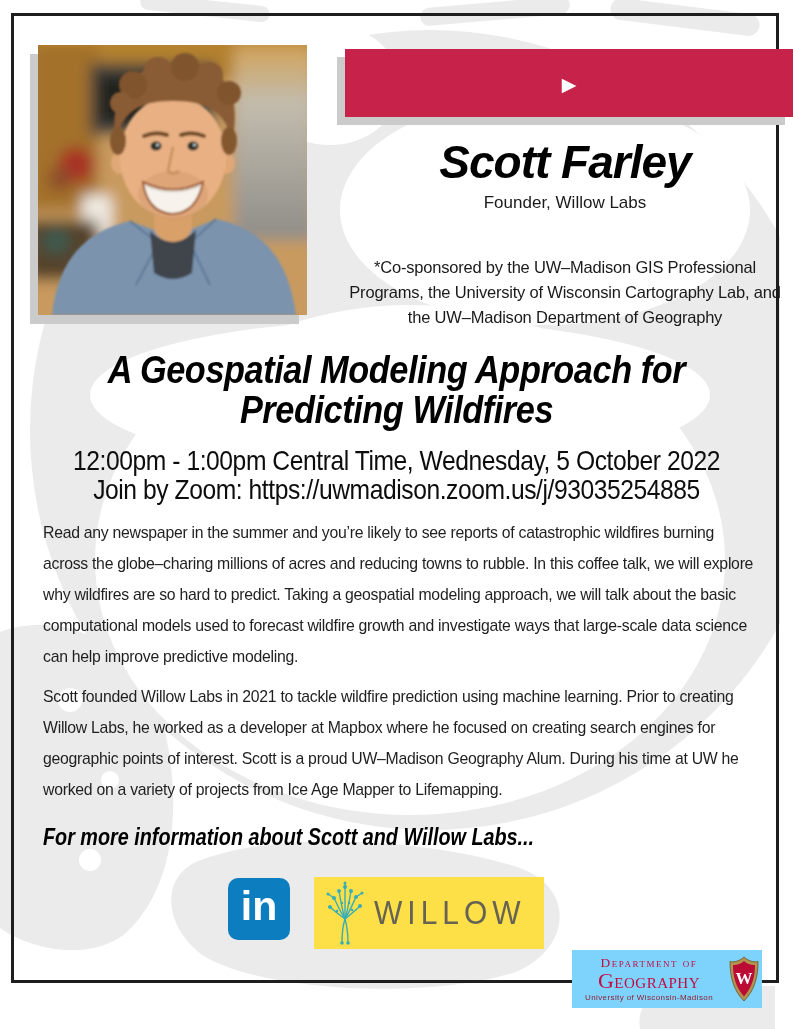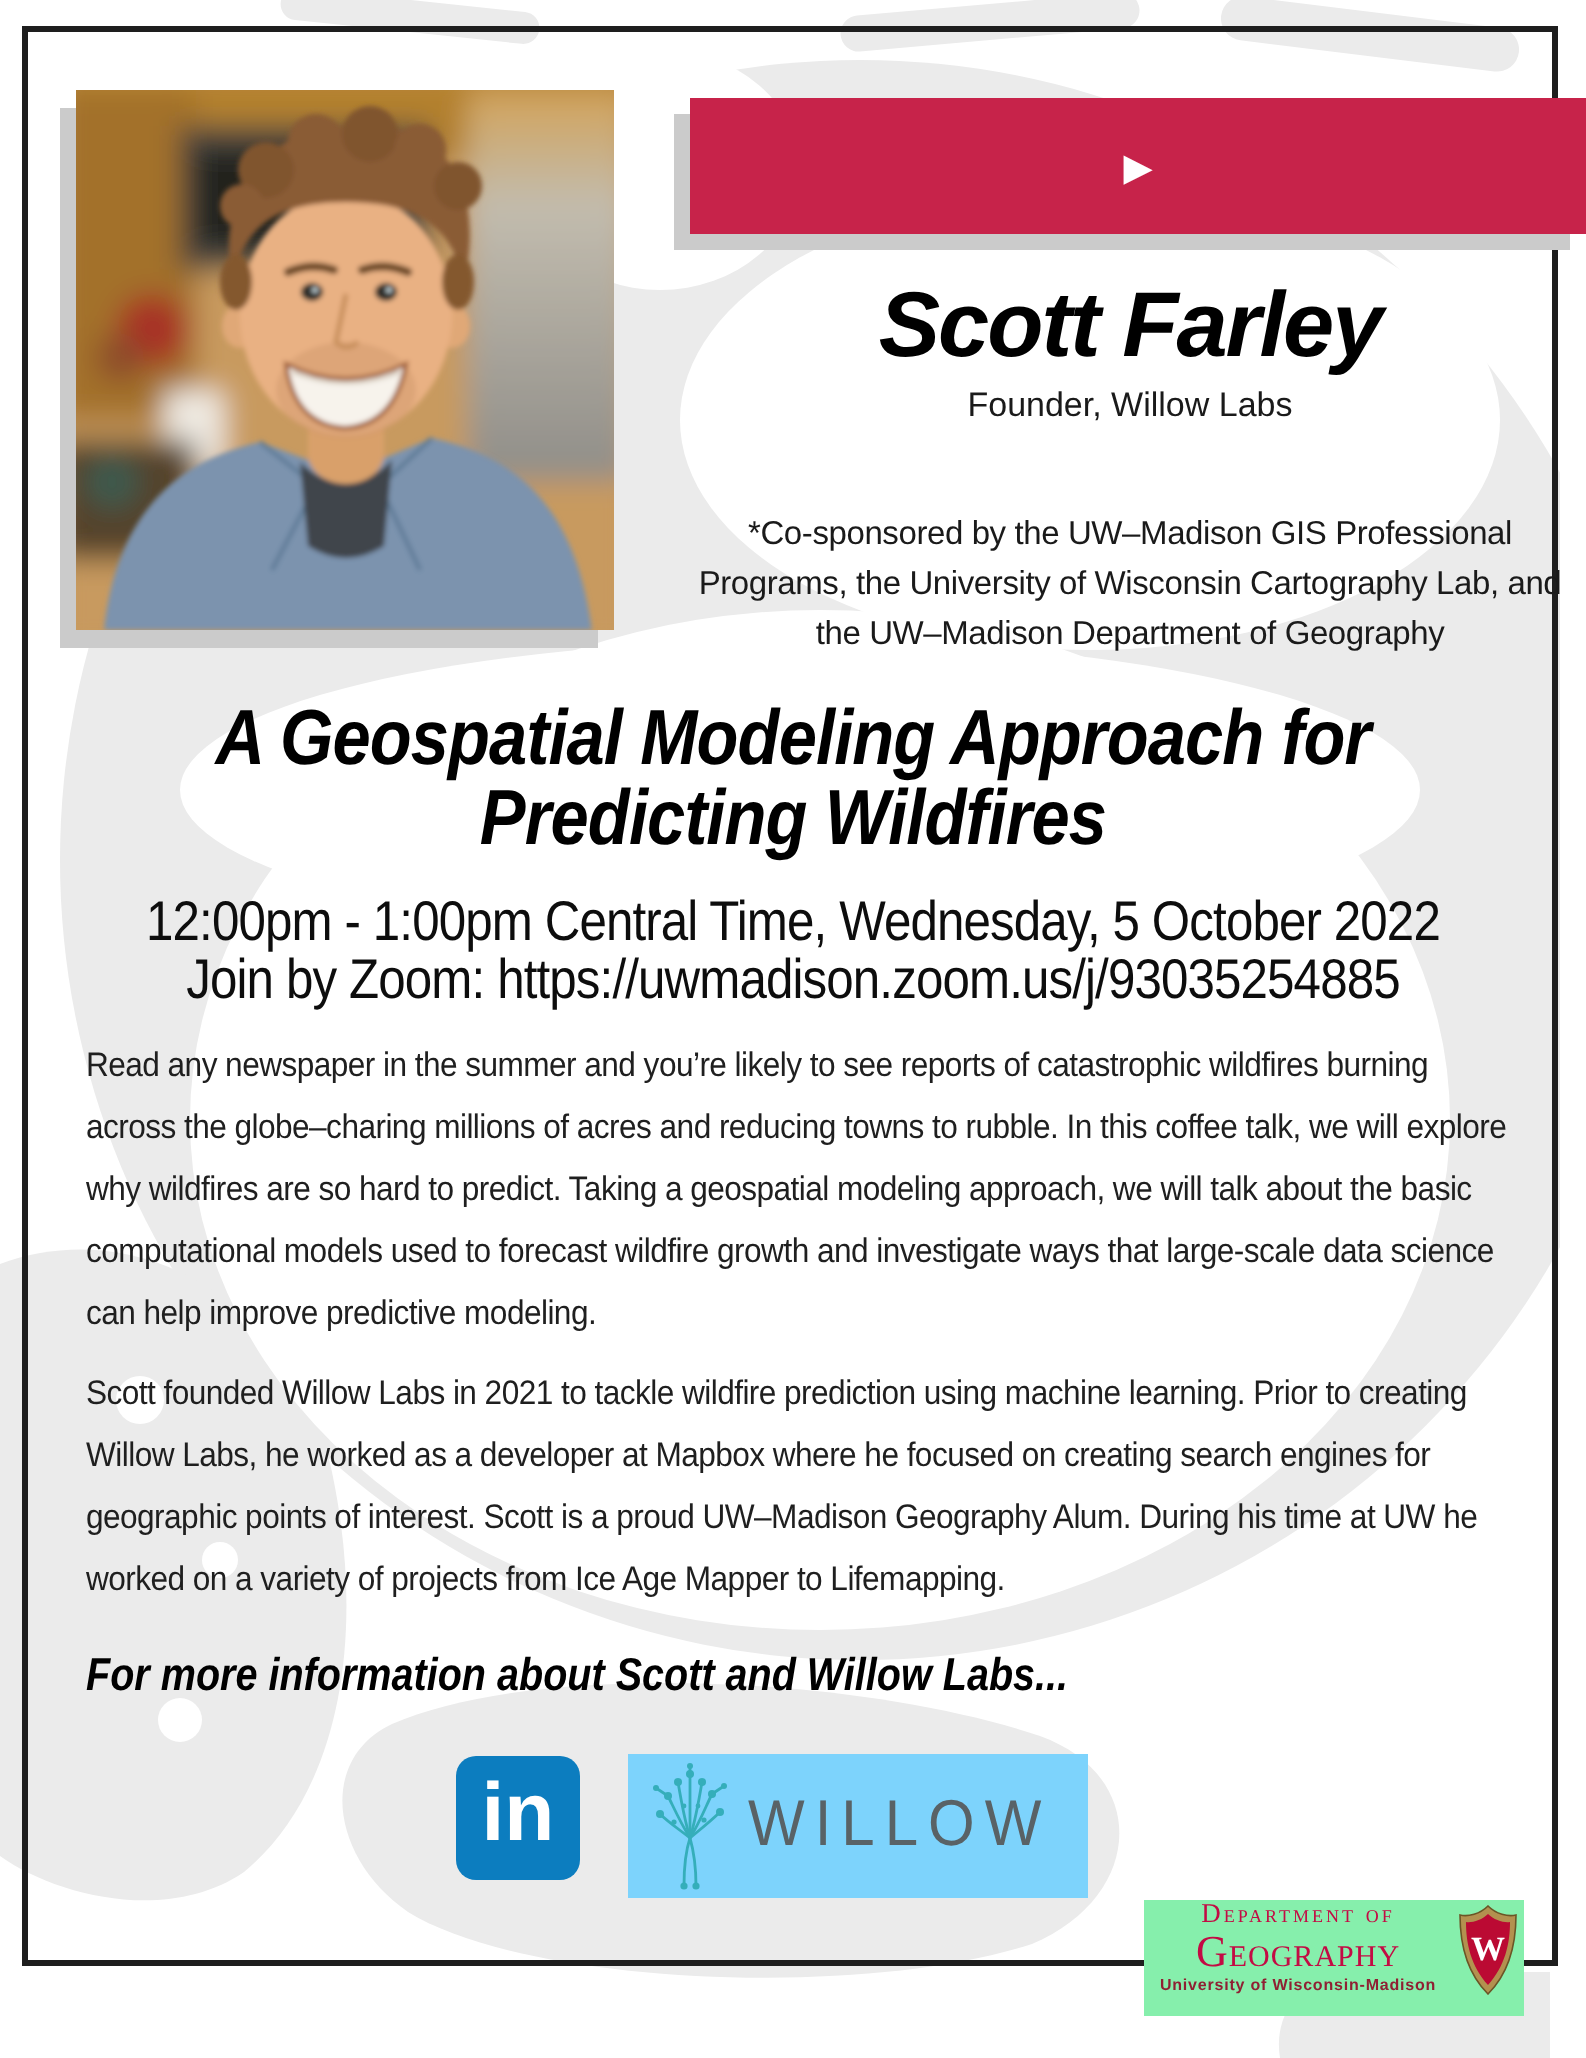--- a/index.html
+++ b/index.html
@@ -25,31 +25,31 @@
             font-size:28px;line-height:29px;transform:scaleX(.88);letter-spacing:-.5px;color:#0d0d0d;}
   .para{position:absolute;left:43px;width:768px;z-index:2;font-size:17px;line-height:31px;
         letter-spacing:-.3px;transform:scaleX(.93);transform-origin:0 0;color:#1f1f1f;}
   .p1{top:517px;}
   .p2{top:681px;}
   .more-info{position:absolute;left:43px;top:824px;z-index:2;font-size:23px;font-weight:bold;font-style:italic;
              transform:scaleX(.86);transform-origin:0 0;color:#000;white-space:nowrap;}
   .linkedin{position:absolute;left:228px;top:878px;width:62px;height:62px;border-radius:10px;background:#0c7dbf;
             z-index:2;display:flex;align-items:center;justify-content:center;}
   .linkedin span{color:#fff;font-weight:bold;font-size:41px;line-height:1;margin-top:-6px;letter-spacing:0;}
-  .willow-box{position:absolute;left:314px;top:877px;width:230px;height:72px;background:#7dd3fc;z-index:2;
+  .willow-box{position:absolute;left:314px;top:877px;width:230px;height:72px;background:#fde047;z-index:2;
               display:flex;align-items:center;}
   .willow-tree{margin-left:8px;flex:0 0 auto;}
   .willow-text{font-size:30px;color:#565656;letter-spacing:5px;margin-left:6px;opacity:.9;
                transform:scaleY(1.08);font-weight:400;}
-  .dept{position:absolute;left:572px;top:950px;width:190px;height:58px;background:#86efac;z-index:3;
-        display:flex;align-items:flex-start;}
+  .dept{position:absolute;left:572px;top:950px;width:190px;height:58px;background:#7dd3fc;z-index:3;
+        display:flex;align-items:center;}
   .dept-text{width:154px;text-align:center;font-family:"Liberation Serif",serif;color:#c30b44;}
   .dept-l1{font-variant:small-caps;font-size:13.5px;letter-spacing:1.5px;line-height:1;}
   .dept-l2{font-variant:small-caps;font-size:22px;letter-spacing:.5px;line-height:1;margin-top:1px;}
-  .dept-l3{font-family:"Liberation Sans",sans-serif;font-size:8px;font-weight:bold;color:#8f2033;
+  .dept-l3{font-family:"Liberation Sans",sans-serif;font-size:8px;font-weight:normal;color:#8f2033;
            letter-spacing:.4px;margin-top:2px;line-height:1;}
   .crest{flex:0 0 auto;margin-left:2px;}
 </style>
 </head>
 <body>
 
 <div class="page">
 
   <svg class="watermark" viewBox="0 0 793 1029" preserveAspectRatio="none" aria-hidden="true">
     <g fill="#ebebeb">

